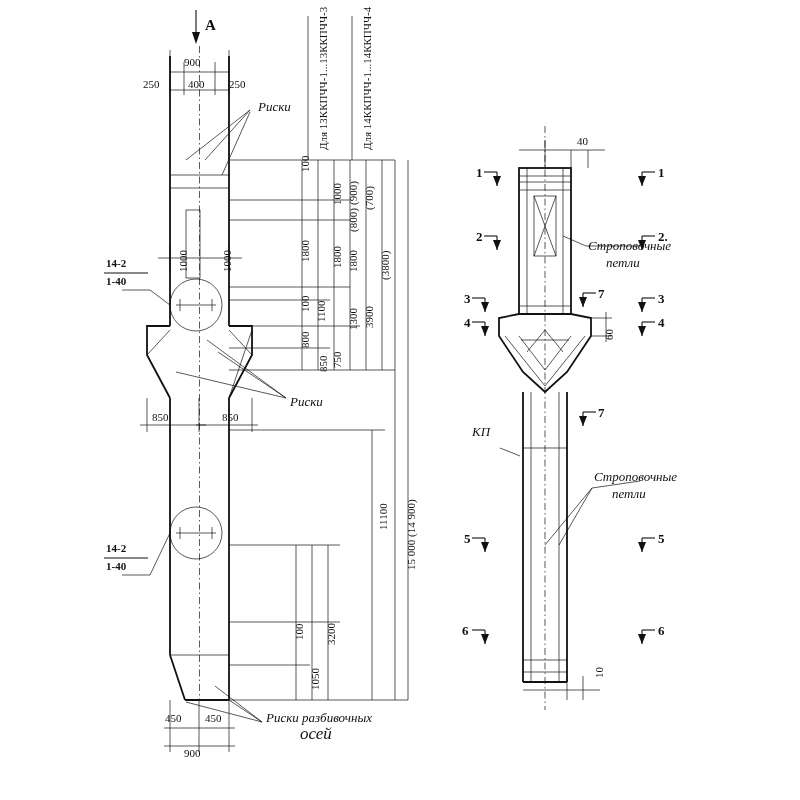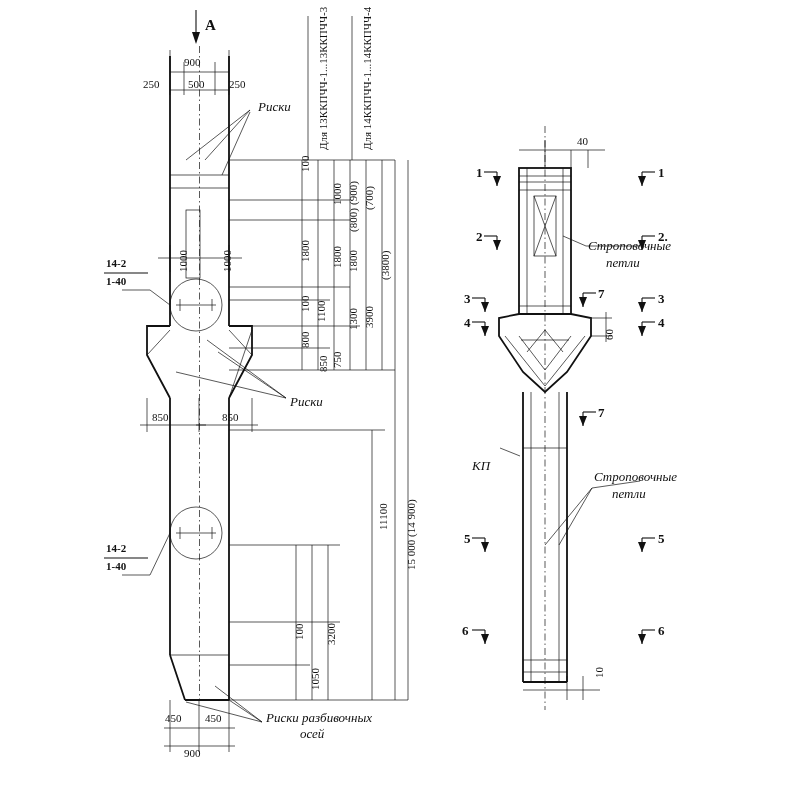--- a/index.html
+++ b/index.html
@@ -263,27 +263,27 @@
     <g>
       <line class="ln" x1="104" y1="273" x2="148" y2="273"></line>
       <line class="ln" x1="104" y1="558" x2="148" y2="558"></line>
     </g>
   </svg>
 
   <div class="lbl b" style="left:205px;top:20px;font-size:15px;">A</div>
 
   <div class="lbl" style="left:184px;top:57px;">900</div>
   <div class="lbl" style="left:143px;top:79px;">250</div>
-  <div class="lbl" style="left:188px;top:79px;">500</div>
+  <div class="lbl" style="left:188px;top:79px;">400</div>
   <div class="lbl" style="left:229px;top:79px;">250</div>
 
   <div class="lbl i" style="left:258px;top:101px;font-size:13px;">Риски</div>
   <div class="lbl i" style="left:290px;top:396px;font-size:13px;">Риски</div>
   <div class="lbl i" style="left:266px;top:712px;font-size:13px;">Риски разбивочных</div>
-  <div class="lbl i" style="left:300px;top:728px;font-size:13px;font-style:italic;">осей</div>
+  <div class="lbl i" style="left:300px;top:728px;font-size:17px;font-style:italic;">осей</div>
 
   <div class="lbl vert" style="left:318px;top:150px;transform:rotate(-90deg);font-size:11px;">Для 13ККПЧЧ-1...13ККПЧЧ-3</div>
   <div class="lbl vert" style="left:362px;top:150px;transform:rotate(-90deg);font-size:11px;">Для 14ККПЧЧ-1...14ККПЧЧ-4</div>
 
   <div class="lbl b" style="left:106px;top:258px;">14-2</div>
   <div class="lbl b" style="left:106px;top:276px;">1-40</div>
   <div class="lbl b" style="left:106px;top:543px;">14-2</div>
   <div class="lbl b" style="left:106px;top:561px;">1-40</div>
 
   <div class="lbl vert" style="left:178px;top:272px;transform:rotate(-90deg);">1000</div>
@@ -323,21 +323,21 @@
   <div class="lbl" style="left:184px;top:748px;">900</div>
 
   <div class="lbl" style="left:577px;top:136px;">40</div>
   <div class="lbl vert" style="left:604px;top:340px;transform:rotate(-90deg);">60</div>
   <div class="lbl vert" style="left:594px;top:678px;transform:rotate(-90deg);">10</div>
 
   <div class="lbl i" style="left:588px;top:240px;font-size:13px;">Строповочные</div>
   <div class="lbl i" style="left:606px;top:257px;font-size:13px;">петли</div>
   <div class="lbl i" style="left:594px;top:471px;font-size:13px;">Строповочные</div>
   <div class="lbl i" style="left:612px;top:488px;font-size:13px;">петли</div>
-  <div class="lbl i" style="left:472px;top:460px;font-size:13px;">КП</div>
+  <div class="lbl i" style="left:472px;top:426px;font-size:13px;">КП</div>
 
   <div class="lbl b" style="left:476px;top:167px;font-size:13px;">1</div>
   <div class="lbl b" style="left:476px;top:231px;font-size:13px;">2</div>
   <div class="lbl b" style="left:464px;top:293px;font-size:13px;">3</div>
   <div class="lbl b" style="left:464px;top:317px;font-size:13px;">4</div>
   <div class="lbl b" style="left:464px;top:533px;font-size:13px;">5</div>
   <div class="lbl b" style="left:462px;top:625px;font-size:13px;">6</div>
 
   <div class="lbl b" style="left:658px;top:167px;font-size:13px;">1</div>
   <div class="lbl b" style="left:658px;top:231px;font-size:13px;">2.</div>

